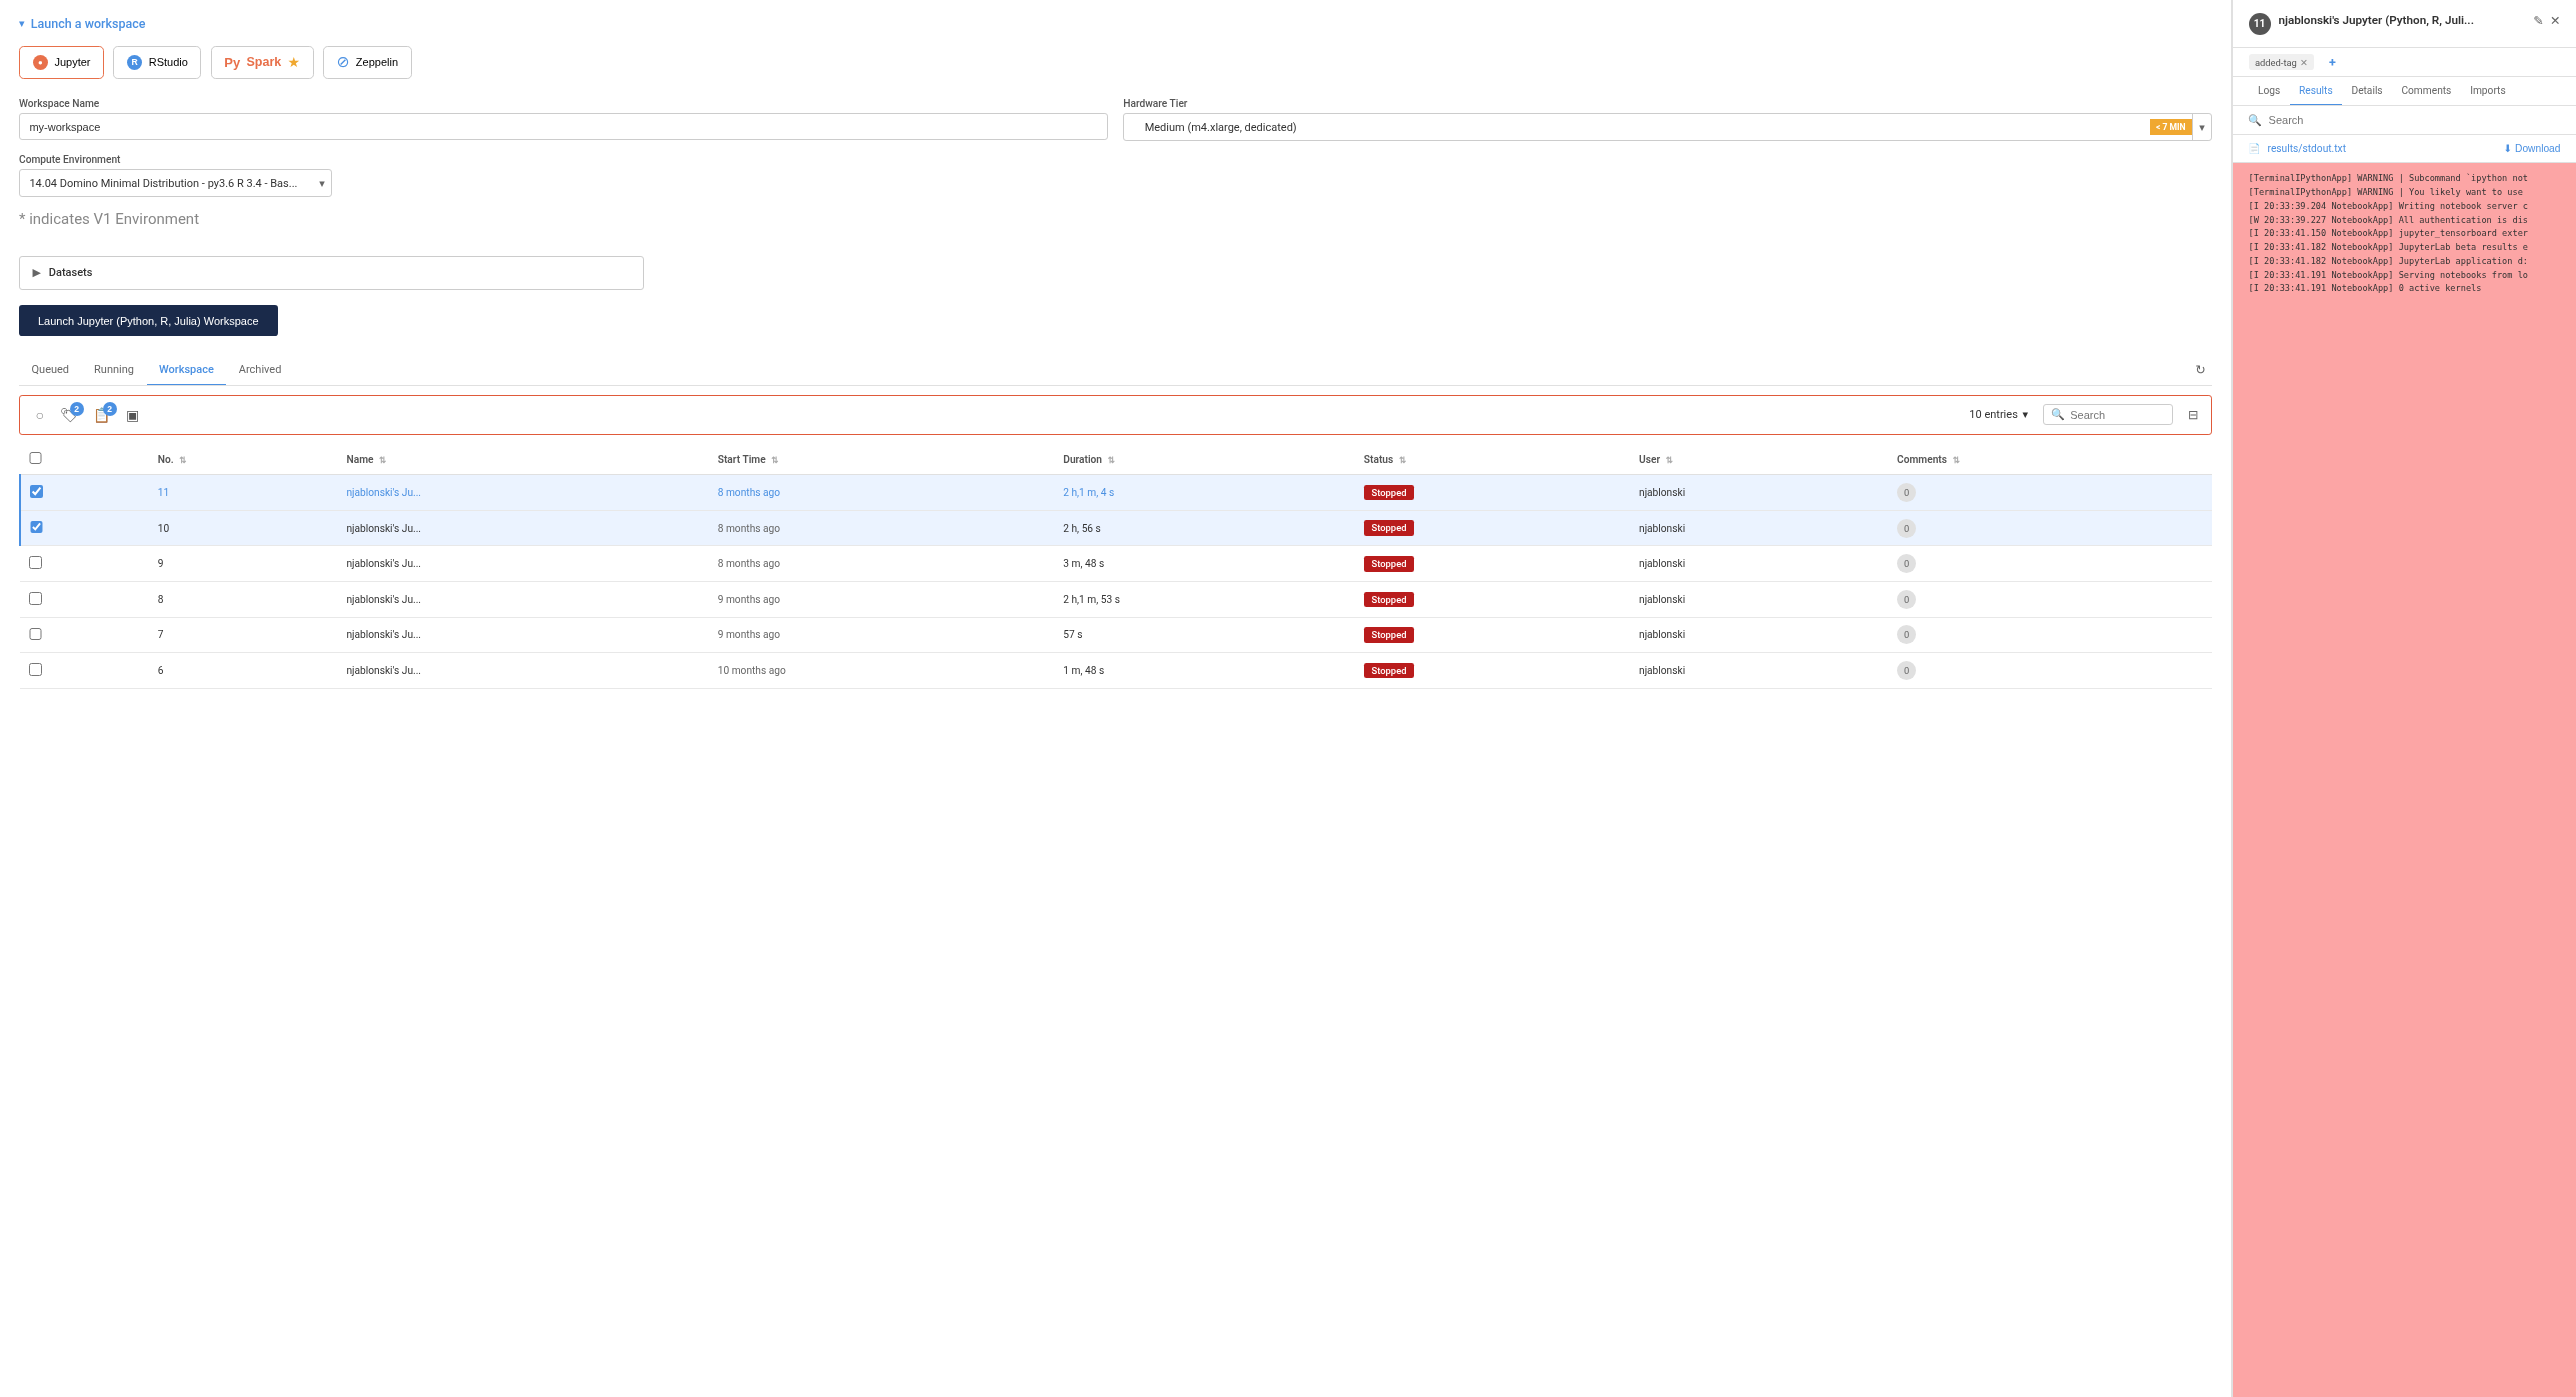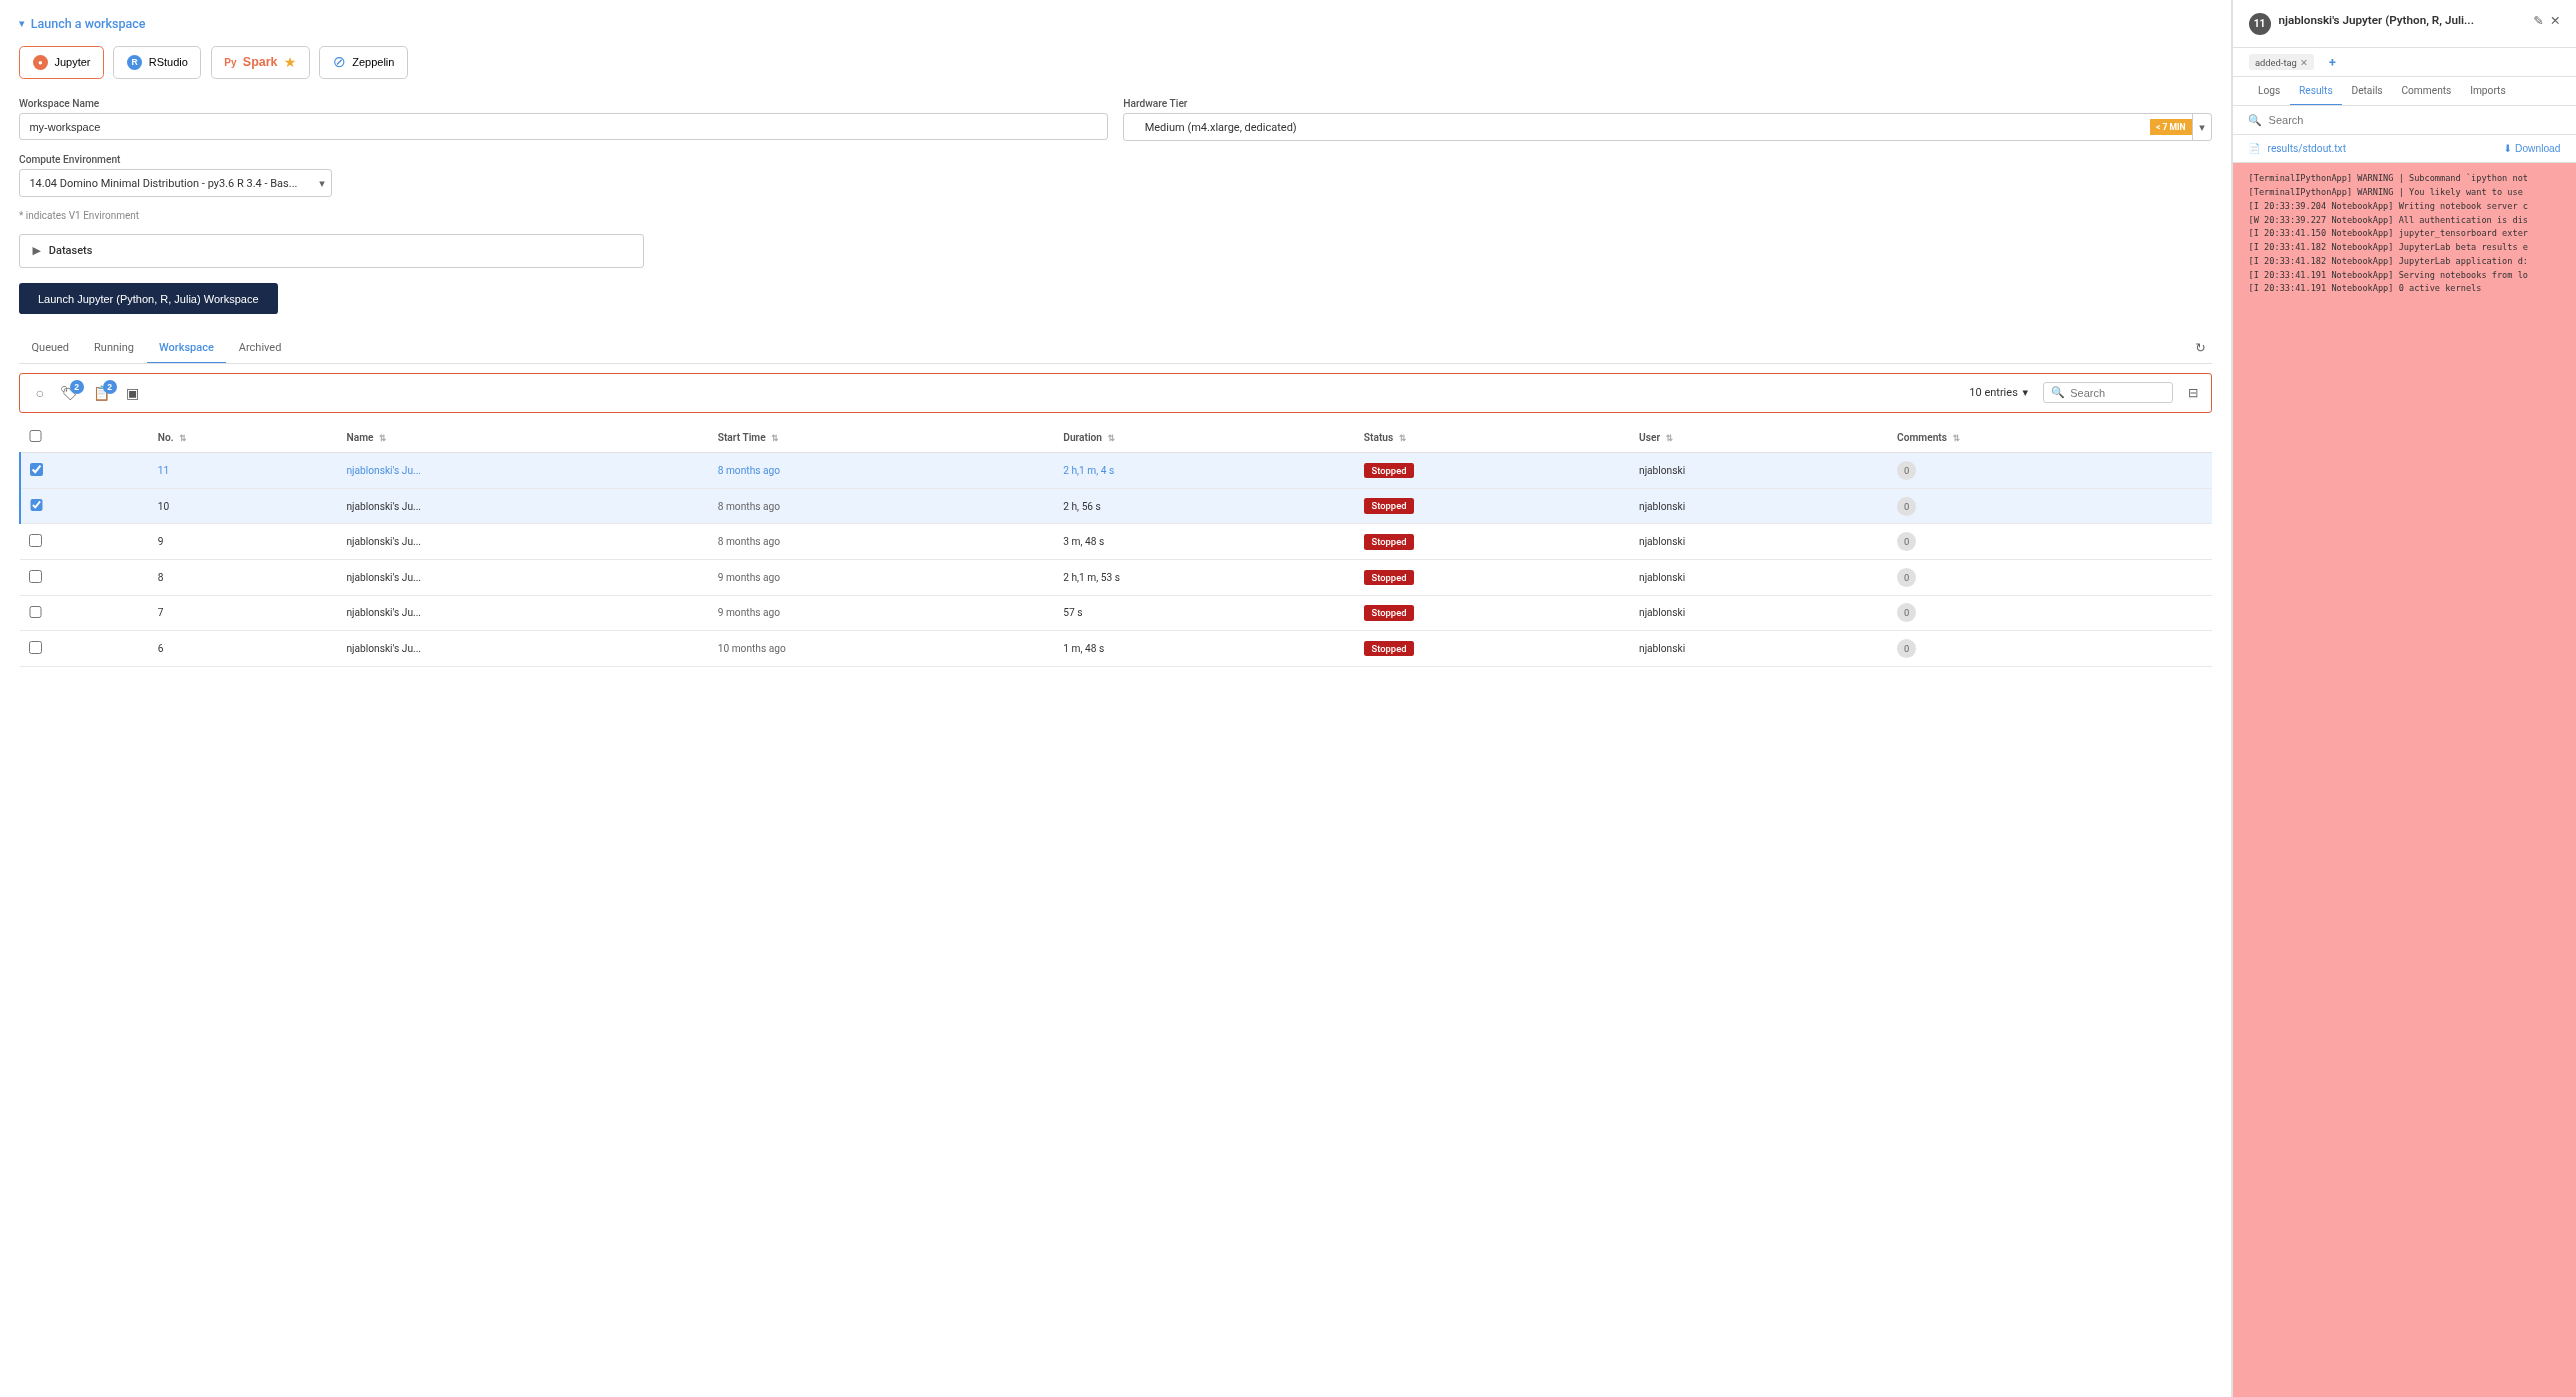--- a/index.html
+++ b/index.html
@@ -27,21 +27,21 @@
     .form-input { border: 0.8px solid #ccc; border-radius: 3.1px; padding: 6.3px 9.4px; font-size: 11px; color: #333; outline: none; }
 
     .hardware-tier-container { display: flex; align-items: center; border: 0.8px solid #ccc; border-radius: 3.1px; overflow: hidden; padding-left: 11px; }
     .hardware-tier-input { flex: 1; padding: 6.3px 9.4px; font-size: 11px; border: none; outline: none; }
     .hardware-tier-badge { background: #f0a830; color: white; font-size: 8.6px; font-weight: bold; padding: 3.1px 6.3px; white-space: nowrap; }
     .hardware-tier-chevron { padding: 6.3px; color: #666; cursor: pointer; border-left: 0.8px solid #ccc; }
 
     .compute-env-container { display: flex; align-items: center; border: 0.8px solid #ccc; border-radius: 3.1px; overflow: hidden; max-width: 313px; }
     .compute-env-input { flex: 1; padding: 6.3px 9.4px; font-size: 11px; border: none; outline: none; color: #333; }
     .compute-env-chevron { padding: 6.3px; color: #666; cursor: pointer; }
-    .v1-note { font-size: 10px; color: #888; margin-top: 4.7px; margin-bottom: 13px; }
+    .v1-note { font-size: 15px; color: #888; margin-top: 4.7px; margin-bottom: 28px; }
 
     .datasets-section { border: 0.8px solid #ccc; border-radius: 3.1px; padding: 9.4px 12.5px; max-width: 625px; margin-bottom: 15.6px; display: flex; align-items: center; gap: 7.8px; cursor: pointer; }
     .datasets-chevron { color: #666; }
     .datasets-label { font-size: 11px; color: #333; font-weight: 500; }
 
     .launch-btn { background: #1a2a4a; color: white; border: none; border-radius: 3.1px; padding: 9.4px 19px; font-size: 11px; font-weight: 500; cursor: pointer; margin-bottom: 19px; }
 
     
     .tabs-container { display: flex; align-items: center; border-bottom: 0.8px solid #e0e0e0; margin-bottom: 0; }
     .tab { padding: 7.8px 12.5px; cursor: pointer; font-size: 11px; color: #666; border-bottom: 1.6px solid transparent; }
@@ -117,21 +117,21 @@
     <div class="workspace-types">
       <button class="workspace-type-btn active">
         <span class="jupyter-icon">●</span>
         <span>Jupyter</span>
       </button>
       <button class="workspace-type-btn">
         <span class="rstudio-icon" style="font-size:8.6px;">R</span>
         <span>RStudio</span>
       </button>
       <button class="workspace-type-btn">
-        <span style="color:#e8704a;font-weight:bold;font-size:10px;">Py</span>
+        <span style="color:#e8704a;font-weight:bold;font-size:13px;">Py</span>
         <span style="color:#e8704a;font-weight:bold;font-size:12.5px;">Spark</span>
         <span style="color:#f0a830;font-size:14px;">★</span>
       </button>
       <button class="workspace-type-btn">
         <span style="font-size:15.6px;color:#4a90e2;">⊘</span>
         <span>Zeppelin</span>
       </button>
     </div>
 
     

